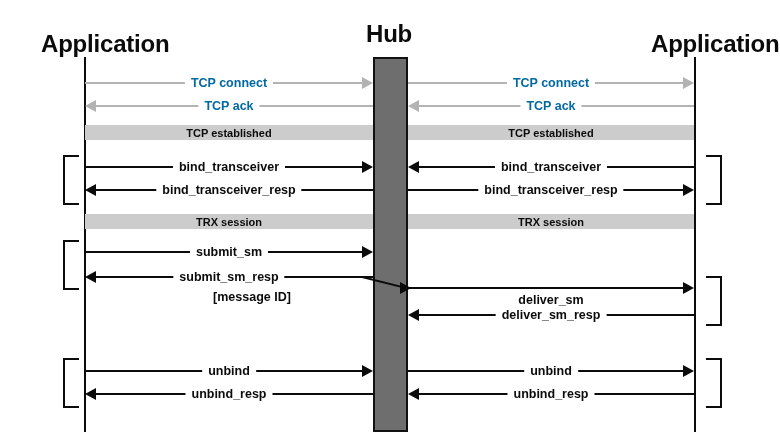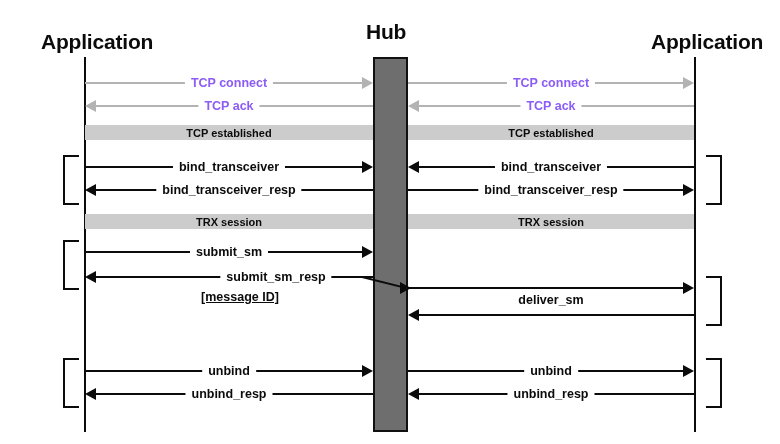--- a/index.html
+++ b/index.html
@@ -1,37 +1,37 @@
 <!DOCTYPE html>
 <html><head>
 <meta charset="utf-8">
 <style>
   html,body{margin:0;padding:0;background:#ffffff;}
   body{width:780px;height:444px;overflow:hidden;font-family:"Liberation Sans",sans-serif;}
   #stage{position:relative;width:780px;height:444px;background:#fff;}
 
-  .hdr{position:absolute;font-size:21px;font-weight:700;color:#0b0b0b;white-space:nowrap;letter-spacing:-0.2px;}
+  .hdr{position:absolute;font-size:24px;font-weight:700;color:#0b0b0b;white-space:nowrap;letter-spacing:-0.2px;}
 
   .lifeline{position:absolute;width:2px;background:#0b0b0b;}
   .hubbox{position:absolute;background:#6e6e6e;border:2px solid #111;box-sizing:border-box;}
 
   .band{position:absolute;background:#cccccc;}
   .bandlbl{position:absolute;font-size:11px;font-weight:700;color:#0b0b0b;text-align:center;white-space:nowrap;}
 
   .aline{position:absolute;height:2px;background:#0b0b0b;}
   .aline.gray{background:#b3b3b3;}
 
   .head{position:absolute;width:0;height:0;border-top:6px solid transparent;border-bottom:6px solid transparent;}
   .head.r{border-left:11px solid #0b0b0b;}
   .head.l{border-right:11px solid #0b0b0b;}
   .head.r.gray{border-left-color:#b3b3b3;}
   .head.l.gray{border-right-color:#b3b3b3;}
 
   .mlbl{position:absolute;font-size:12.5px;font-weight:700;color:#0b0b0b;background:#ffffff;padding:0 6px;white-space:nowrap;transform:translate(-50%,-50%);text-align:center;}
-  .mlbl.gray{color:#8b5cf6;font-weight:700;}
+  .mlbl.gray{color:#0369a1;font-weight:700;}
   .sub{position:absolute;font-size:12.5px;font-weight:700;color:#0b0b0b;white-space:nowrap;transform:translateX(-50%);text-align:center;}
 
   .brk{position:absolute;border:2px solid #0b0b0b;box-sizing:border-box;}
   .brk.left{border-right:none;}
   .brk.right{border-left:none;}
 
   .diag{position:absolute;transform-origin:0 50%;height:2px;background:#0b0b0b;}
 </style>
 </head>
 <body>
@@ -90,32 +90,33 @@
   <div class="aline" style="left:408px;top:189px;width:275px;"></div>
   <div class="head r" style="left:683px;top:184px;"></div>
   <div class="mlbl" style="left:551px;top:190px;">bind_transceiver_resp</div>
 
   <div class="aline" style="left:85px;top:251px;width:277px;"></div>
   <div class="head r" style="left:362px;top:246px;"></div>
   <div class="mlbl" style="left:229px;top:252px;">submit_sm</div>
 
   <div class="aline" style="left:96px;top:276px;width:277px;"></div>
   <div class="head l" style="left:85px;top:271px;"></div>
-  <div class="mlbl" style="left:229px;top:277px;margin-left:47px;">submit_sm_resp</div>
-  <div class="sub" style="left:240px;top:290px;text-decoration:underline;">[message ID]</div>
+  <div class="mlbl" style="left:229px;top:277px;">submit_sm_resp</div>
+  <div class="sub" style="left:252px;top:290px;">[message ID]</div>
 
   <div class="diag" style="left:362px;top:276px;width:48px;transform:rotate(14deg);"></div>
   <div class="head r" style="left:400px;top:282px;"></div>
 
   <div class="aline" style="left:408px;top:287px;width:275px;"></div>
   <div class="head r" style="left:683px;top:282px;"></div>
   <div class="mlbl" style="left:551px;top:300px;">deliver_sm</div>
 
   <div class="aline" style="left:419px;top:314px;width:275px;"></div>
   <div class="head l" style="left:408px;top:309px;"></div>
+  <div class="mlbl" style="left:551px;top:315px;">deliver_sm_resp</div>
 
   <div class="aline" style="left:85px;top:370px;width:277px;"></div>
   <div class="head r" style="left:362px;top:365px;"></div>
   <div class="mlbl" style="left:229px;top:371px;">unbind</div>
 
   <div class="aline" style="left:408px;top:370px;width:275px;"></div>
   <div class="head r" style="left:683px;top:365px;"></div>
   <div class="mlbl" style="left:551px;top:371px;">unbind</div>
 
   <div class="aline" style="left:96px;top:393px;width:277px;"></div>

